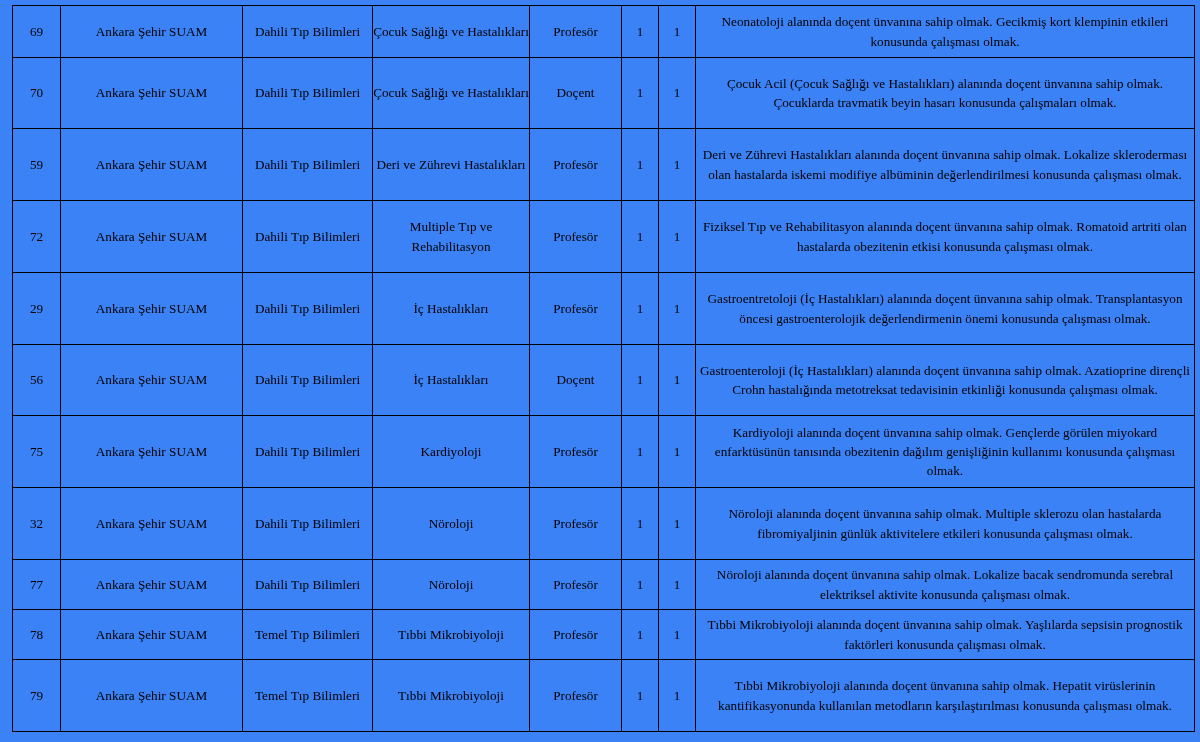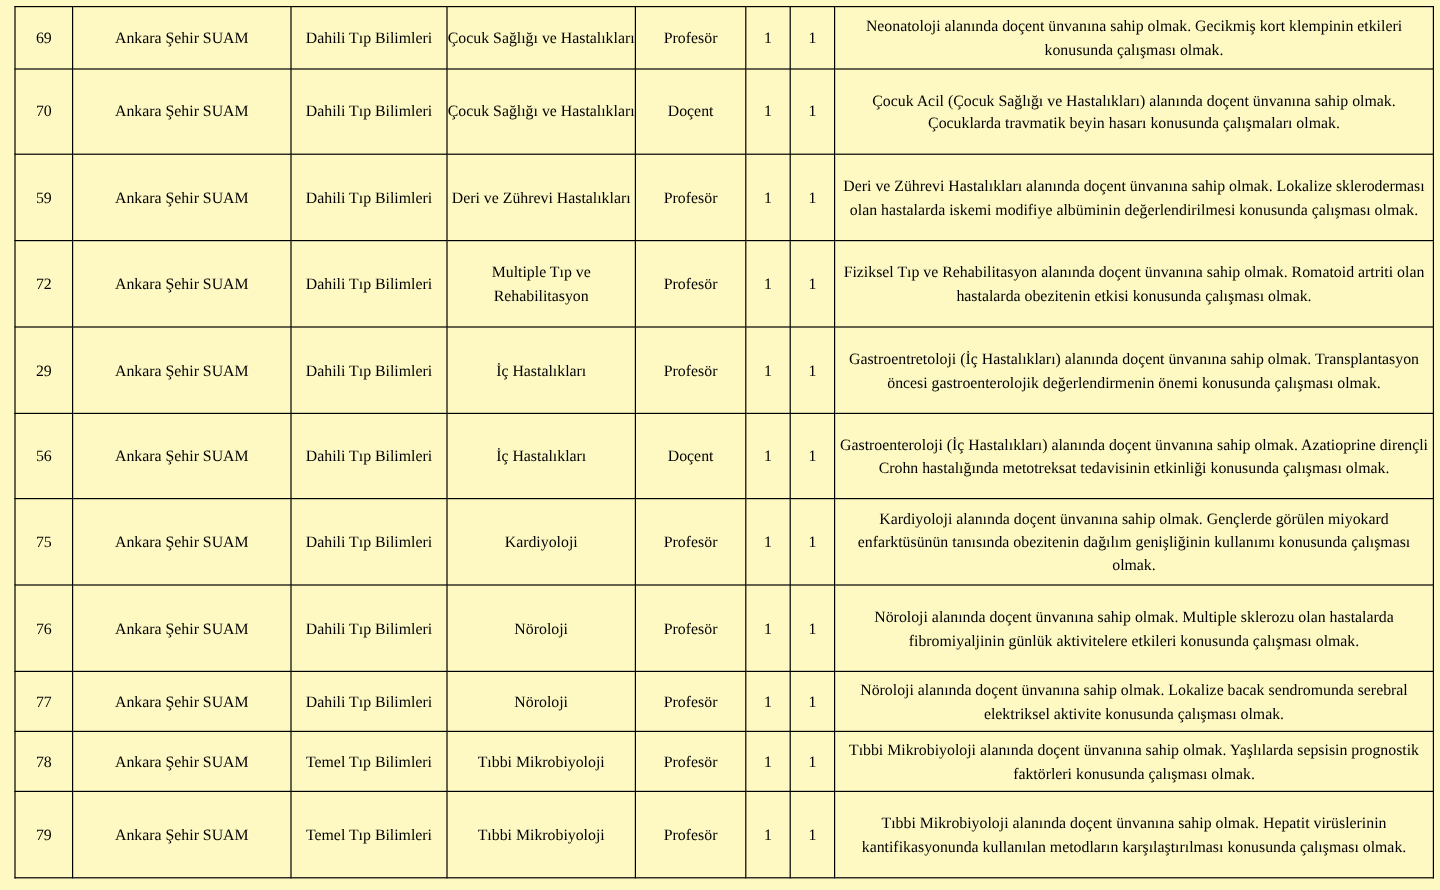--- a/index.html
+++ b/index.html
@@ -11,21 +11,21 @@
     width: 1200px;
     height: 742px;
     font-family: "Liberation Serif", "DejaVu Serif", serif;
     color: #000000;
   }
   .page {
     width: 1200px;
     height: 742px;
     position: relative;
     overflow: hidden;
-    background: #fef9c3;
+    background: #3b82f6;
   }
   table.listing {
     border-collapse: collapse;
     table-layout: fixed;
     width: 1182px;
     margin: 5px 0 0 12px;
     font-size: 13.2px;
   }
   table.listing td {
     border: 1px solid #000000;
@@ -135,21 +135,21 @@
         <td class="cell-center">75</td>
         <td class="cell-center">Ankara Şehir SUAM</td>
         <td class="cell-center">Dahili Tıp Bilimleri</td>
         <td class="cell-center">Kardiyoloji</td>
         <td class="cell-center">Profesör</td>
         <td class="cell-center">1</td>
         <td class="cell-center">1</td>
         <td class="cell-cond">Kardiyoloji alanında doçent ünvanına sahip olmak. Gençlerde görülen miyokard enfarktüsünün tanısında obezitenin dağılım genişliğinin kullanımı konusunda çalışması olmak.</td>
       </tr>
       <tr style="height:72px">
-        <td class="cell-center">76</td>
+        <td class="cell-center">32</td>
         <td class="cell-center">Ankara Şehir SUAM</td>
         <td class="cell-center">Dahili Tıp Bilimleri</td>
         <td class="cell-center">Nöroloji</td>
         <td class="cell-center">Profesör</td>
         <td class="cell-center">1</td>
         <td class="cell-center">1</td>
         <td class="cell-cond">Nöroloji alanında doçent ünvanına sahip olmak. Multiple sklerozu olan hastalarda fibromiyaljinin günlük aktivitelere etkileri konusunda çalışması olmak.</td>
       </tr>
       <tr style="height:50px">
         <td class="cell-center">77</td>

